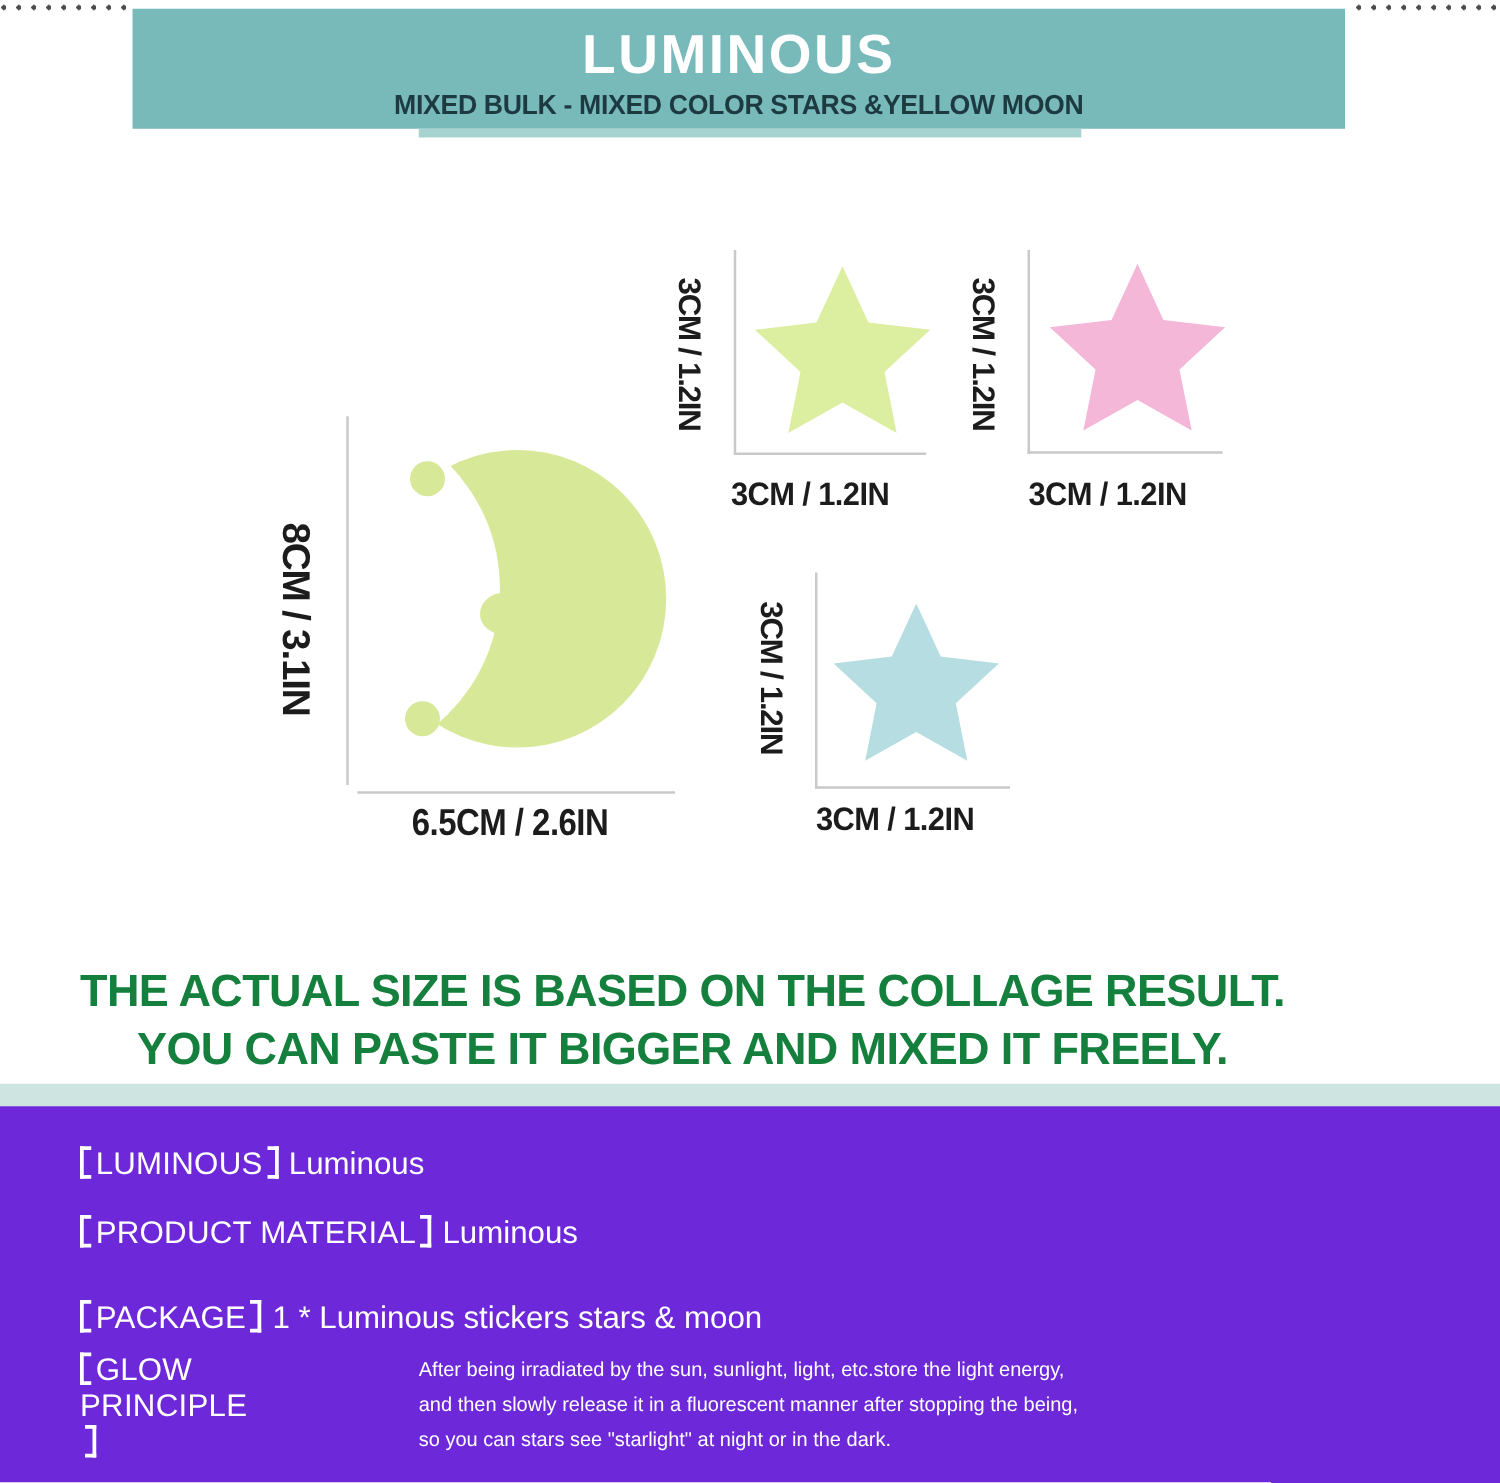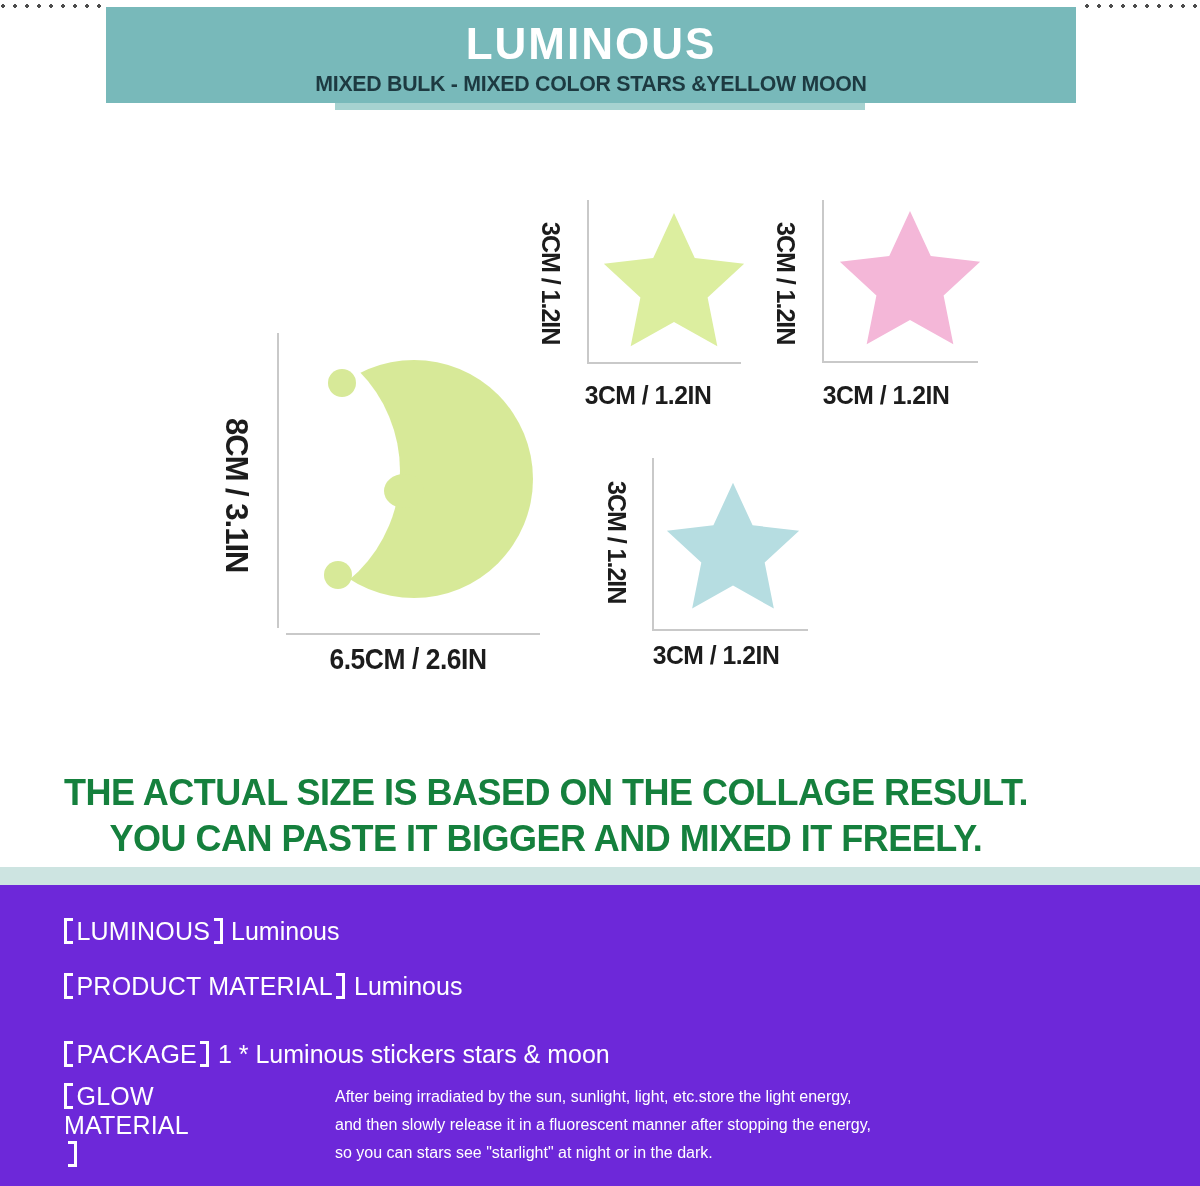--- a/index.html
+++ b/index.html
@@ -152,22 +152,22 @@
   <div class="drow drow-2">
     <span class="br br-l"></span><span class="dtag">PRODUCT MATERIAL</span><span class="br br-r"></span><span class="dtext">Luminous</span>
   </div>
 
   <div class="drow drow-3">
     <span class="br br-l"></span><span class="dtag">PACKAGE</span><span class="br br-r"></span><span class="dtext">1 * Luminous stickers stars &amp; moon</span>
   </div>
 
   <div class="drow drow-4">
     <span class="glow-tag">
-      <span class="br br-l"></span><span class="dtag">GLOW MATERIAL</span><span class="br br-r"></span>
+      <span class="br br-l"></span><span class="dtag">GLOW PRINCIPLE</span><span class="br br-r"></span>
     </span>
     <span class="glow-lines">
       <div class="glow-line">After being irradiated by the sun, sunlight, light, etc.store the light energy,</div>
-      <div class="glow-line">and then slowly release it in a fluorescent manner after stopping the energy,</div>
+      <div class="glow-line">and then slowly release it in a fluorescent manner after stopping the being,</div>
       <div class="glow-line">so you can stars see "starlight" at night or in the dark.</div>
     </span>
   </div>
 
 </div>
 
 </body></html>

